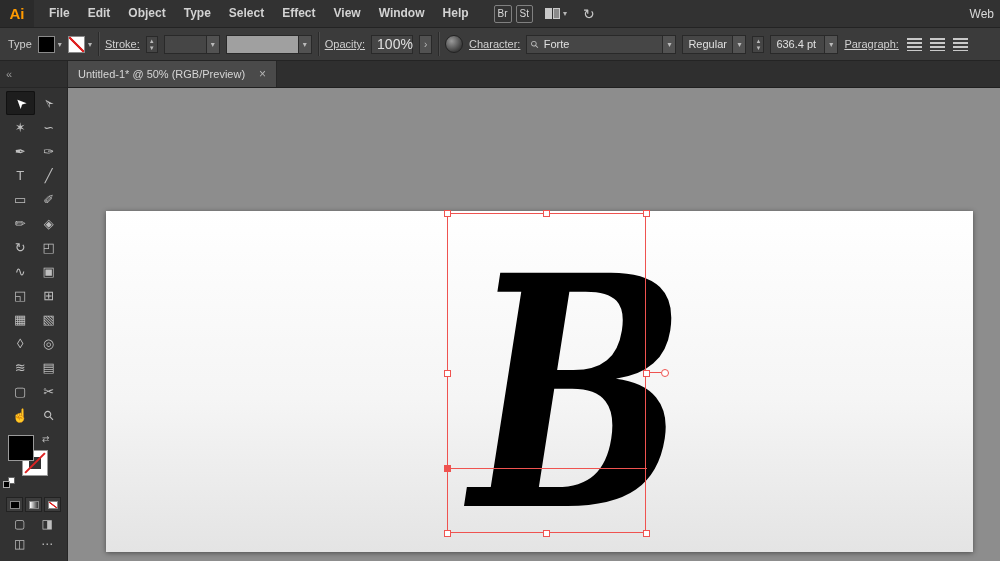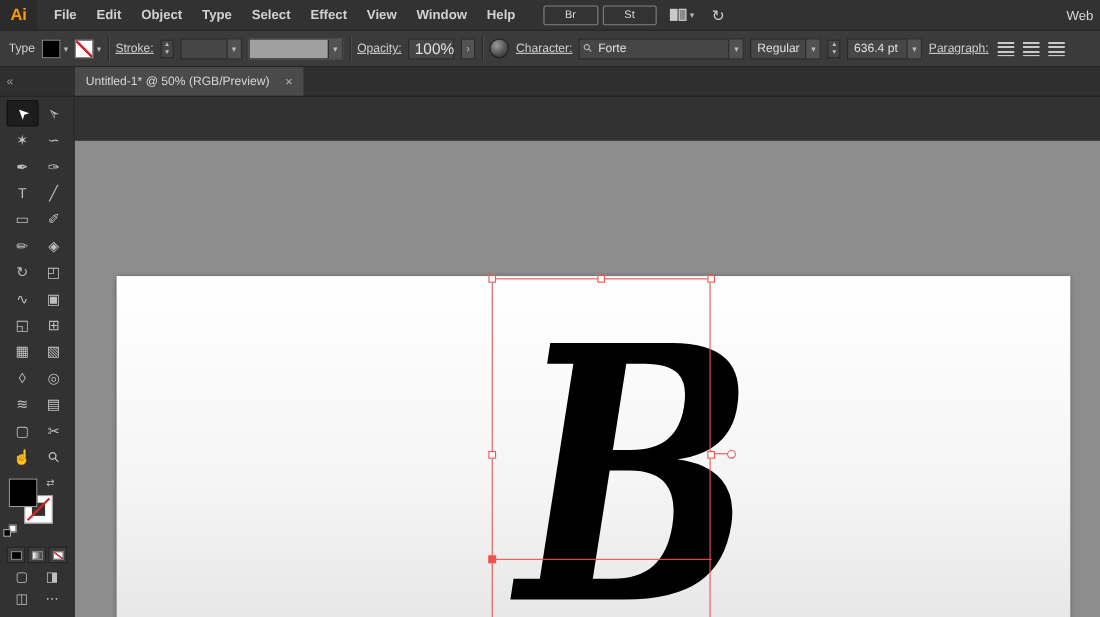--- a/index.html
+++ b/index.html
@@ -9,21 +9,21 @@
        -webkit-user-select:none;user-select:none;}
 
   
   .menubar{height:28px;background:#323232;border-bottom:1px solid #232323;
            display:flex;align-items:center;}
   .logo{width:34px;height:27px;display:flex;align-items:center;justify-content:center;
         color:var(--logo);font-weight:bold;font-size:15px;background:#2b2b2b;}
   .menus{display:flex;align-items:center;margin-left:6px;font-weight:bold;}
   .menu-item{color:#d2d2d2;font-size:12px;padding:0 9px;line-height:27px;cursor:default;}
   .badge{margin-left:4px;border:1px solid #808080;background:#333;color:#d8d8d8;
-         font-size:10px;line-height:1;padding:3px 19px;border-radius:2px;}
+         font-size:10px;line-height:1;padding:3px 3px;border-radius:2px;}
   .badge.first{margin-left:16px;}
   .arr-icon{display:inline-flex;gap:1px;margin-left:12px;}
   .arr-a{width:7px;height:11px;background:#c9c9c9;}
   .arr-b{width:7px;height:11px;background:#8a8a8a;border:1px solid #c9c9c9;}
   .chev{color:#b5b5b5;font-size:8px;margin-left:3px;}
   .sync{font-size:14px;color:#c9c9c9;margin-left:16px;}
   .mb-spacer{flex:1;}
   .ws-label{font-size:12px;color:#d8d8d8;margin-right:6px;}
 
   
@@ -89,21 +89,21 @@
   .mode-btn{width:17px;height:15px;border:1px solid #222;background:#3d3d3d;
             display:flex;align-items:center;justify-content:center;}
   .mi{width:10px;height:8px;display:block;border:1px solid #888;}
   .mi-color{background:#000;}
   .mi-grad{background:linear-gradient(90deg,#fff,#333);}
   .mi-none{background:linear-gradient(to top right,#fff 40%,#d22 46%,#d22 54%,#fff 60%);}
   .tb-bottom{display:grid;grid-template-columns:repeat(2,1fr);padding:4px 6px;row-gap:4px;}
   .tbb{color:#bfbfbf;font-size:12px;text-align:center;line-height:16px;}
 
   
-  .docarea{flex:1;display:flex;flex-direction:column;min-width:0;gap:40px;}
+  .docarea{flex:1;display:flex;flex-direction:column;min-width:0;}
   .tabbar{height:27px;background:#2f2f2f;border-bottom:1px solid #202020;display:flex;}
   .tab{height:100%;background:#4a4a4a;display:inline-flex;align-items:center;
        padding:0 10px;font-size:11px;color:#d6d6d6;border-right:1px solid #272727;}
   .tab .close{margin-left:14px;color:#b5b5b5;font-size:12px;}
   .canvas{flex:1;position:relative;background:#8d8d8d;overflow:hidden;}
   .artboard{position:absolute;left:38px;top:123px;width:867px;height:341px;
             background:linear-gradient(180deg,#ffffff 0%,#f5f5f5 55%,#e4e4e4 100%);
             box-shadow:0 1px 5px rgba(0,0,0,.45);}
   .bglyph{position:absolute;left:402px;top:146px;color:#000;line-height:1;
           font-family:"DejaVu Serif",serif;font-style:italic;font-weight:bold;font-size:320px;

